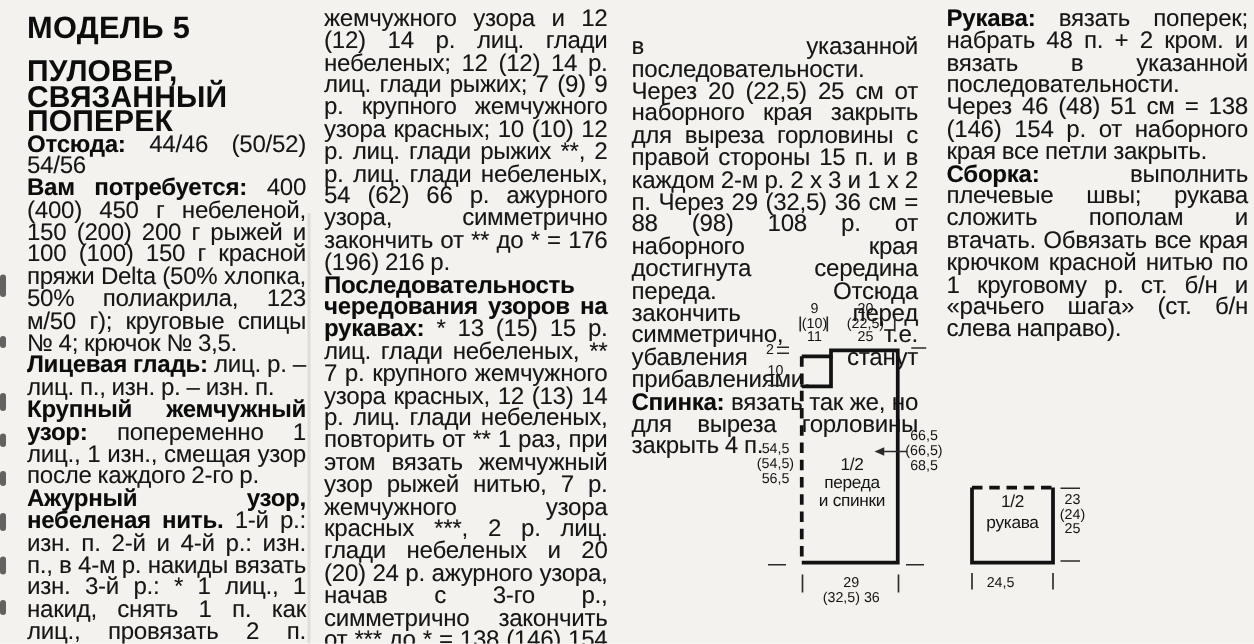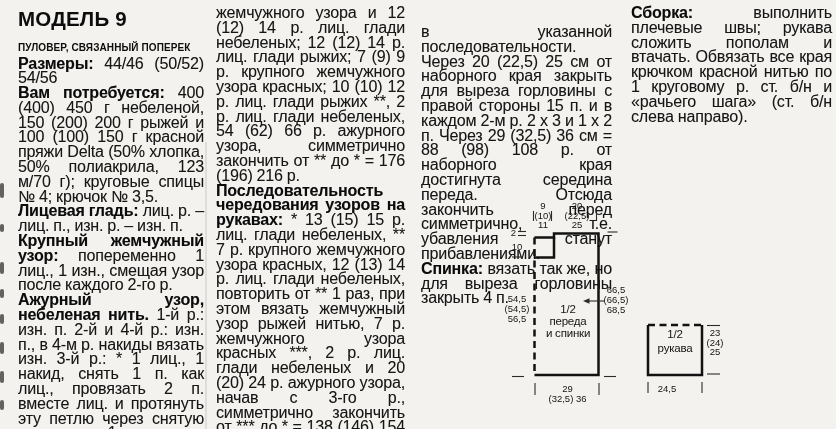--- a/index.html
+++ b/index.html
@@ -16,21 +16,21 @@
   .col2{left:216px;width:189px;}
   .col3{left:421px;width:191px;margin-top:19px;}
   .col4{left:631px;width:201px;}
   h1.model{
     margin:8px 0 0 0;
     font-size:20.5px;line-height:21px;font-weight:700;
     letter-spacing:.2px;color:#0d0d0d;
   }
   h2.garment{
     margin:11px 0 0 0;
-    font-size:10px;line-height:16.5px;font-weight:700;
+    font-size:20px;line-height:16.5px;font-weight:700;
     letter-spacing:.1px;color:#0d0d0d;
   }
   .firstpara{margin-top:13px;}
   .para{
     margin:0;
     font-size:16px;line-height:14.8px;
     text-align:justify;
     letter-spacing:-.15px;word-spacing:-.3px;
     text-shadow:.2px 0 0 rgba(0,0,0,.28);
   }
@@ -49,42 +49,43 @@
   .arrow-line{stroke:#2a2a2a;stroke-width:1.1;}
   .scan-mark{position:absolute;left:0;width:4px;background:rgba(20,20,20,.65);border-radius:2px;}
   .gutter-streak{position:absolute;left:205px;top:142px;width:2px;height:287px;background:rgba(40,40,40,.10);}
 </style>
 </head>
 <body>
 
 <div class="page">
 
   <section class="col col1">
-    <h1 class="model">МОДЕЛЬ 9</h1>
+    <h1 class="model">МОДЕЛЬ 5</h1>
     <h2 class="garment">ПУЛОВЕР, СВЯЗАННЫЙ ПОПЕРЕК</h2>
-    <p class="para firstpara"><b class="lbl">Размеры:</b> <span>44/46 (50/52) 54/56</span></p>
-    <p class="para"><b class="lbl">Вам потребуется:</b> <span>400 (400) 450 г небеленой, 150 (200) 200 г рыжей и 100 (100) 150 г красной пряжи Delta (50% хлопка, 50% полиакрила, 123 м/70 г); круговые спицы № 4; крючок № 3,5.</span></p>
+    <p class="para firstpara"><b class="lbl">Отсюда:</b> <span>44/46 (50/52) 54/56</span></p>
+    <p class="para"><b class="lbl">Вам потребуется:</b> <span>400 (400) 450 г небеленой, 150 (200) 200 г рыжей и 100 (100) 150 г красной пряжи Delta (50% хлопка, 50% полиакрила, 123 м/50 г); круговые спицы № 4; крючок № 3,5.</span></p>
     <p class="para"><b class="lbl">Лицевая гладь:</b> <span>лиц. р. – лиц. п., изн. р. – изн. п.</span></p>
     <p class="para"><b class="lbl">Крупный жемчужный узор:</b> <span>попеременно 1 лиц., 1 изн., смещая узор после каждого 2-го р.</span></p>
     <p class="para"><b class="lbl">Ажурный узор, небеленая нить.</b> <span>1-й р.: изн. п. 2-й и 4-й р.: изн. п., в 4-м р. накиды вязать изн. 3-й р.: * 1 лиц., 1 накид, снять 1 п. как лиц., провязать 2 п. вместе лиц. и протянуть эту петлю через снятую петлю, 1 накид, повторять от *. Повторять с 1-го по 4-й р.</span></p>
     <p class="para"><b class="lbl">Последовательность чередования узоров спереди:</b> </p>
   </section>
 
   <section class="col col2">
     <p class="para"><span>жемчужного узора и 12 (12) 14 р. лиц. глади небеленых; 12 (12) 14 р. лиц. глади рыжих; 7 (9) 9 р. крупного жемчужного узора красных; 10 (10) 12 р. лиц. глади рыжих **, 2 р. лиц. глади небеленых, 54 (62) 66 р. ажурного узора, симметрично закончить от ** до * = 176 (196) 216 р.</span></p>
     <p class="para"><b class="lbl">Последовательность чередования узоров на рукавах:</b> <span>* 13 (15) 15 р. лиц. глади небеленых, ** 7 р. крупного жемчужного узора красных, 12 (13) 14 р. лиц. глади небеленых, повторить от ** 1 раз, при этом вязать жемчужный узор рыжей нитью, 7 р. жемчужного узора красных ***, 2 р. лиц. глади небеленых и 20 (20) 24 р. ажурного узора, начав с 3-го р., симметрично закончить от *** до * = 138 (146) 154 р.</span></p>
     <p class="para"><b class="lbl">Перед:</b> <span>вязать поперек. Набрать 130 (130) 134 п. + 2 кром. и вязать</span></p>
   </section>
 
   <section class="col col3">
     <p class="para"><span>в указанной последовательности. Через 20 (22,5) 25 см от наборного края закрыть для выреза горловины с правой стороны 15 п. и в каждом 2-м р. 2 x 3 и 1 x 2 п. Через 29 (32,5) 36 см = 88 (98) 108 р. от наборного края достигнута середина переда. Отсюда закончить перед симметрично, т.е. убавления станут прибавлениями.</span></p>
     <p class="para"><b class="lbl">Спинка:</b> <span>вязать так же, но для выреза горловины закрыть 4 п.</span></p>
   </section>
 
   <section class="col col4">
+    <p class="para"><b class="lbl">Рукава:</b> <span>вязать поперек; набрать 48 п. + 2 кром. и вязать в указанной последовательности. Через 46 (48) 51 см = 138 (146) 154 р. от наборного края все петли закрыть.</span></p>
     <p class="para"><b class="lbl">Сборка:</b> <span>выполнить плечевые швы; рукава сложить пополам и втачать. Обвязать все края крючком красной нитью по 1 круговому р. ст. б/н и «рачьего шага» (ст. б/н слева направо).</span></p>
   </section>
 
   <svg class="diagram" width="345" height="234" viewBox="0 0 345 234">
 
     <g>
       <line class="fold" x1="39.5" y1="42.5" x2="39.5" y2="180"></line>
       <polyline class="outline" points="39.5,42.5 59,42.5 59,38.5 103.5,38.5 103.5,180 39.5,180"></polyline>
       <polyline class="outline" points="59,42.5 59,62.5 39.5,62.5"></polyline>
     </g>

